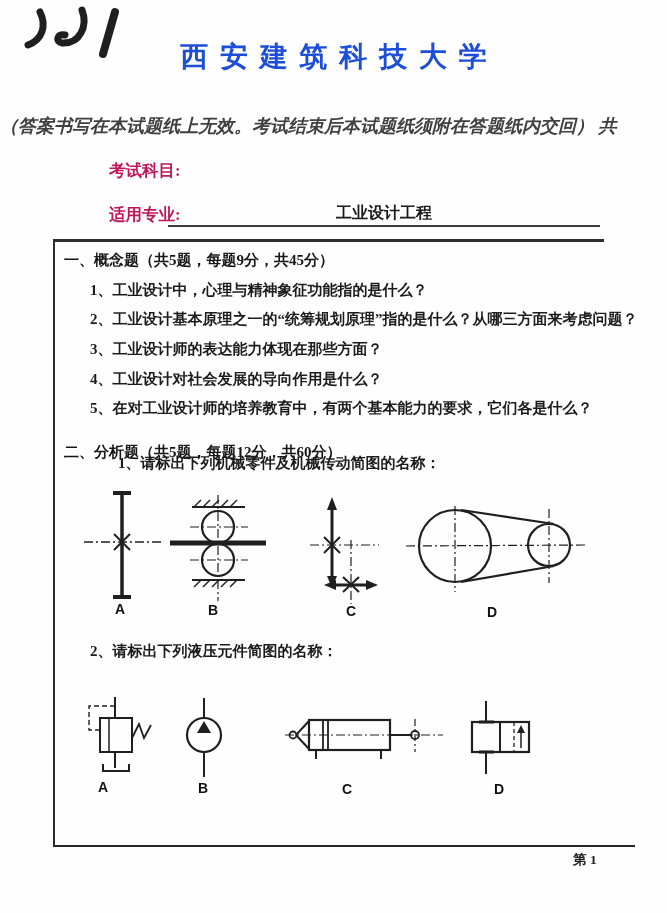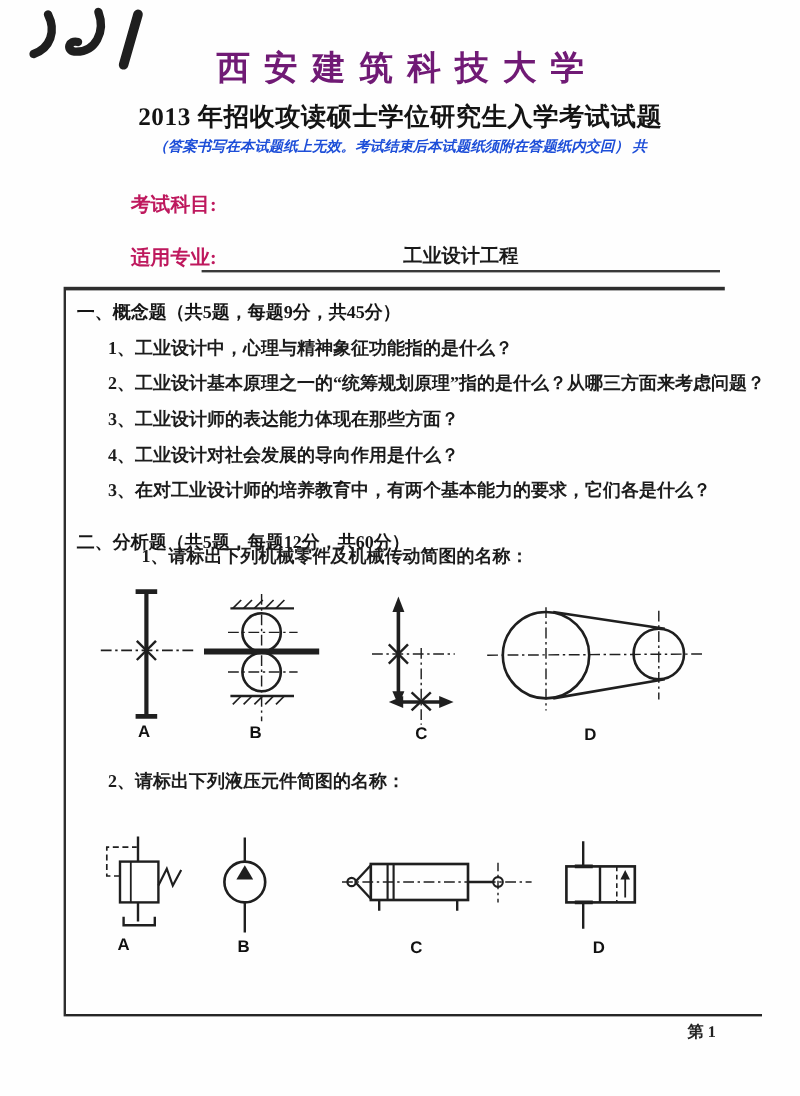--- a/index.html
+++ b/index.html
@@ -11,31 +11,31 @@
     position:relative;
     overflow:hidden;
   }
   .page { position:absolute; inset:0; width:667px; height:913px; background:#fefefe; }
 
   .scribble { position:absolute; left:2px; top:2px; }
 
   .uni-title{
     position:absolute; left:0; top:38px; width:100%;
     text-align:center; font-size:28px; font-weight:bold;
-    letter-spacing:0.42em; text-indent:0.42em; color:#701a75;
+    letter-spacing:0.42em; text-indent:0.42em; color:#1d4ed8;
   }
   .exam-title{
     position:absolute; left:0; top:83px; width:100%;
     text-align:center; font-size:21px; font-weight:bold; color:#141414;
     letter-spacing:0.5px;
   }
   .notice{
     position:absolute; left:0; top:114px; width:100%;
-    text-align:center; font-size:12px; font-style:italic; font-weight:600;
-    color:#1d4ed8;
+    text-align:left; font-size:18px; font-style:italic; font-weight:600;
+    color:#404040;
   }
 
   .field-row{ position:absolute; left:109px; font-size:16.5px; font-weight:bold; color:#be185d; }
   .field-line{
     position:absolute; border-bottom:2px solid #3a3a3a;
     text-align:center; font-size:16px; font-weight:bold; color:#1a1a1a;
     padding-bottom:1px;
   }
   .subj-row{ top:160px; }
   .subj-line{ left:168px; top:159px; width:424px; }
@@ -83,38 +83,37 @@
 
 <div class="page">
 
   <svg class="scribble" width="135" height="62" viewBox="0 0 135 62">
     <path d="M38,10 C45,24 40,38 26,43" stroke-width="7" stroke-linecap="round"></path>
     <path d="M80,8 C86,24 78,42 60,41 C53,40 55,31 63,33" stroke-width="7" stroke-linecap="round"></path>
     <path d="M113,10 L101,52" stroke-width="8" stroke-linecap="round"></path>
   </svg>
 
   <div class="uni-title">西安建筑科技大学</div>
-  <div class="exam-title">2013 年招收攻读硕士学位研究生入学考试试题</div>
   <div class="notice">（答案书写在本试题纸上无效。考试结束后本试题纸须附在答题纸内交回） 共</div>
 
   <div class="field-row subj-row">考试科目:</div>
 
   <div class="field-row major-row">适用专业:</div>
   <div class="field-line major-line">工业设计工程</div>
 
   <div class="main-box">
     <div class="box-top-line"></div>
     <div class="box-bottom-line"></div>
 
     <div class="sec-head s1-head">一、概念题（共5题，每题9分，共45分）</div>
     <div class="question q-1">1、工业设计中，心理与精神象征功能指的是什么？</div>
     <div class="question q-2">2、工业设计基本原理之一的“统筹规划原理”指的是什么？从哪三方面来考虑问题？</div>
     <div class="question q-3">3、工业设计师的表达能力体现在那些方面？</div>
     <div class="question q-4">4、工业设计对社会发展的导向作用是什么？</div>
-    <div class="question q-5">3、在对工业设计师的培养教育中，有两个基本能力的要求，它们各是什么？</div>
+    <div class="question q-5">5、在对工业设计师的培养教育中，有两个基本能力的要求，它们各是什么？</div>
 
     <div class="sec-head s2-head">二、分析题（共5题，每题12分，共60分）</div>
     <div class="question s2-q1">1、请标出下列机械零件及机械传动简图的名称：</div>
 
     <svg class="diagram-svg mech-svg" width="570" height="135" viewBox="70 485 570 135">
 
       <g>
         <line x1="82" y1="542" x2="160" y2="542" stroke-width="1.3" stroke-dasharray="9 3 2 3"></line>
         <line x1="120" y1="493" x2="120" y2="597" stroke-width="3.5"></line>
         <line x1="111" y1="493" x2="129" y2="493" stroke-width="4"></line>

